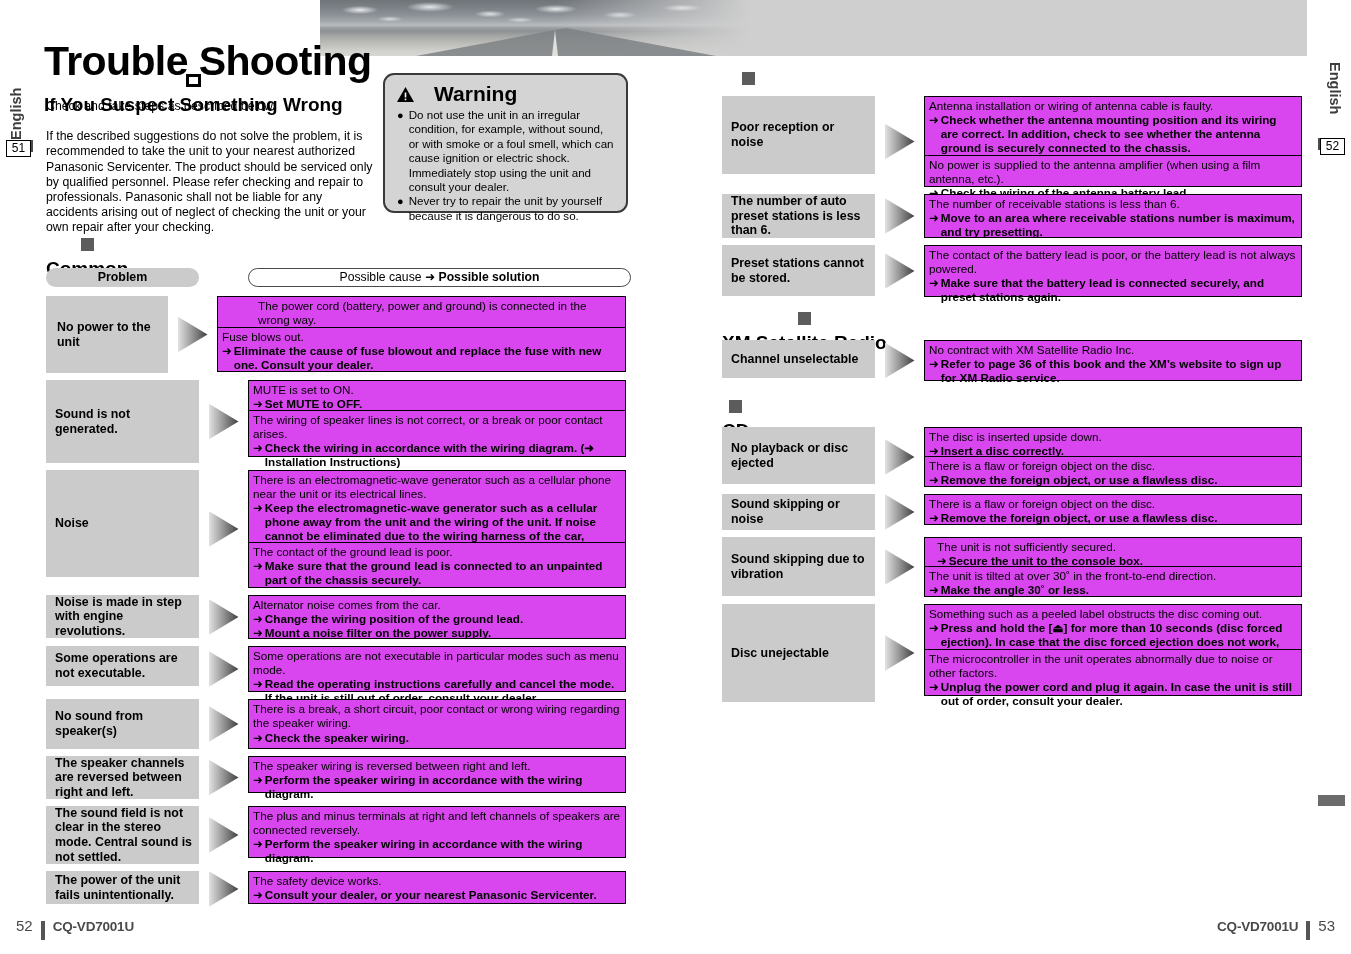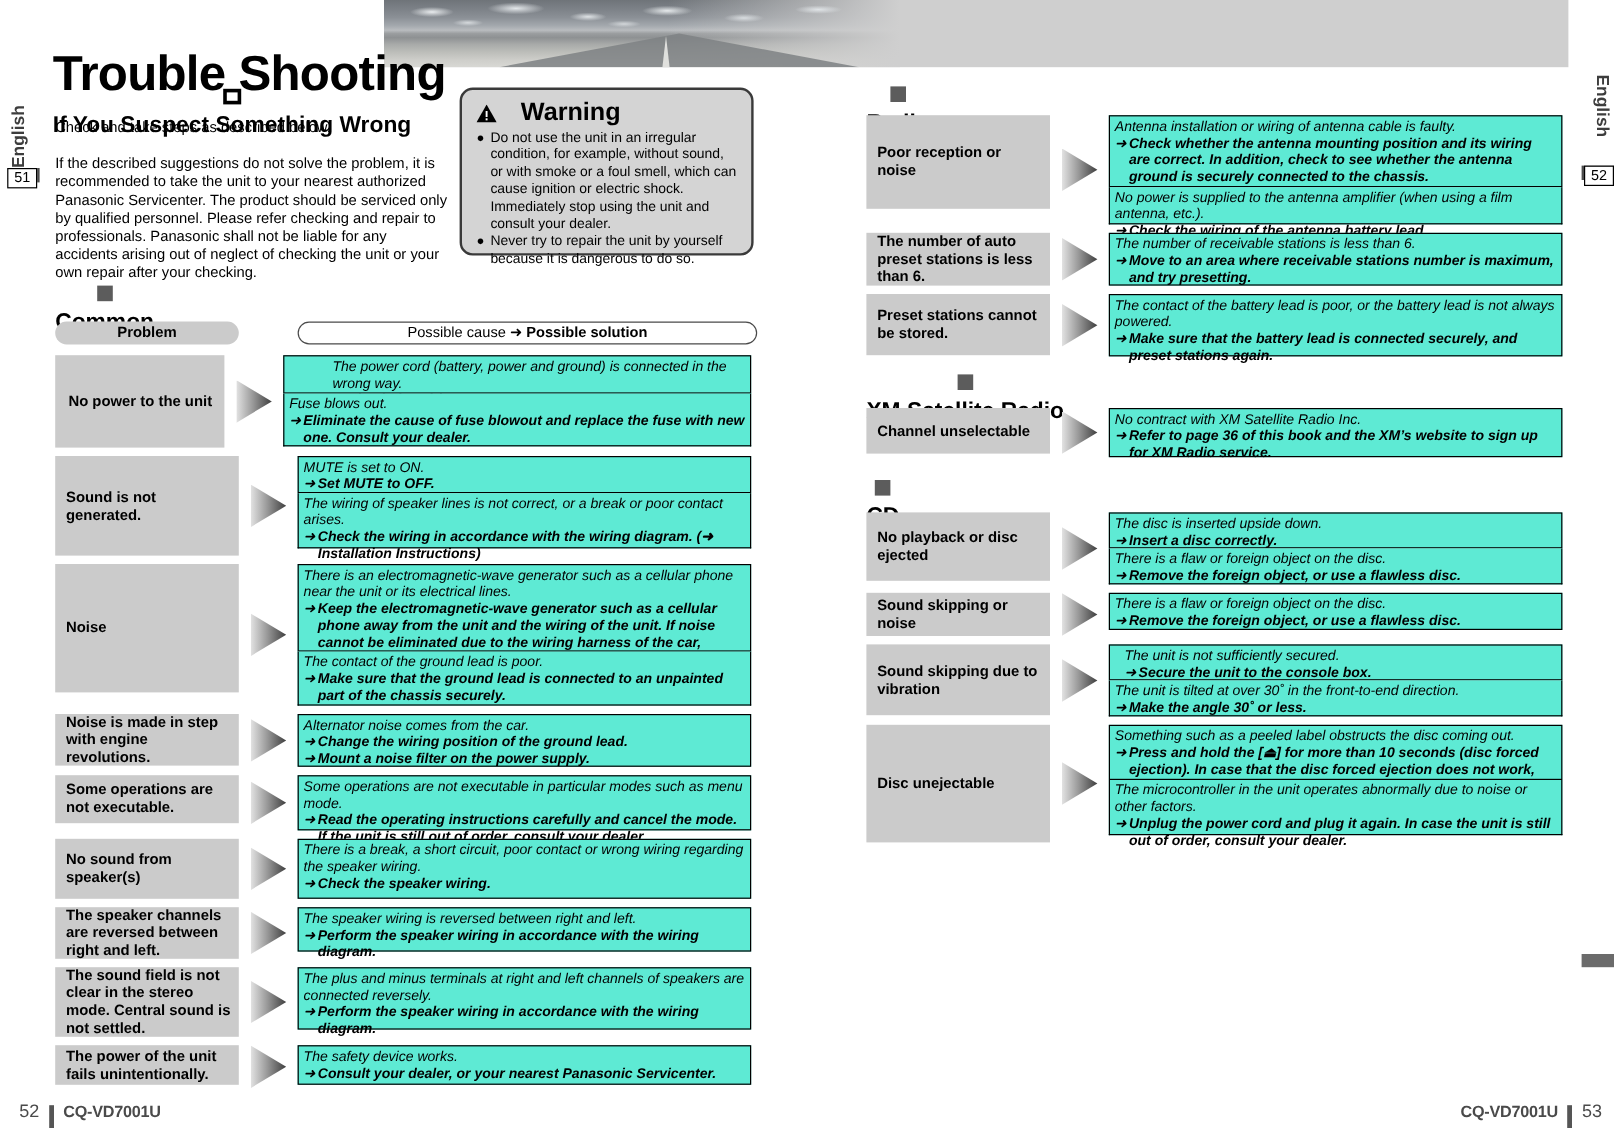--- a/index.html
+++ b/index.html
@@ -124,24 +124,24 @@
     display: flex; align-items: center; justify-content: center;
   }
   .tri-wrap { position: relative; width: 30px; height: 36px; overflow: hidden; }
   .tri-grad {
     position: absolute; inset: 0;
     background: linear-gradient(to right, #e2e2e2 0%, #9a9a9a 45%, #3c3c3c 100%);
     clip-path: polygon(0 0, 100% 50%, 0 100%);
   }
   .cells { flex: 1 1 auto; display: flex; flex-direction: column; }
   .cell {
-    border: 1px solid #000; background: #5eead4;
+    border: 1px solid #000; background: #d946ef;
     font-size: 11.7px; line-height: 13.9px;
     padding: 2px 4px 3px 4px;
-    display: flex; flex-direction: column; justify-content: flex-start; font-style: italic;
+    display: flex; flex-direction: column; justify-content: space-between;
   }
   .cell + .cell { border-top: none; }
   .cell .cause { font-weight: normal; }
   .cell .sol { font-weight: bold; display: flex; gap: 2px; }
   .cell .sol .ar { flex: 0 0 auto; font-weight: normal; }
   .cell .sol .st { display: block; }
 
   
   .side-lang {
     position: absolute; font-size: 14.5px; font-weight: bold; color: #3d3d3d;
@@ -217,21 +217,21 @@
     <div class="thead">
       <div class="pill-problem">Problem</div>
       <div class="pill-cause">
         <span>Possible cause</span>
         <span>➜</span>
         <b>Possible solution</b>
       </div>
     </div>
     <div class="rows">
         <div class="row">
-          <div class="prob" style="width: 141px; height: 77px; padding-left: 11px;">No power to the unit</div>
+          <div class="prob" style="width: 122px; height: 77px; padding-left: 11px;">No power to the unit</div>
           <div class="arrowcell" style="width: 49px;">
             <div class="tri-wrap">
               <div class="tri-grad"></div>
             </div>
           </div>
           <div class="cells">
             <div class="cell" style="height: 32px; padding-left: 40px;">
               <div class="cause">The power cord (battery, power and ground) is connected in the wrong way.</div>
               <div class="sol">
                 <span class="ar">➜</span>

